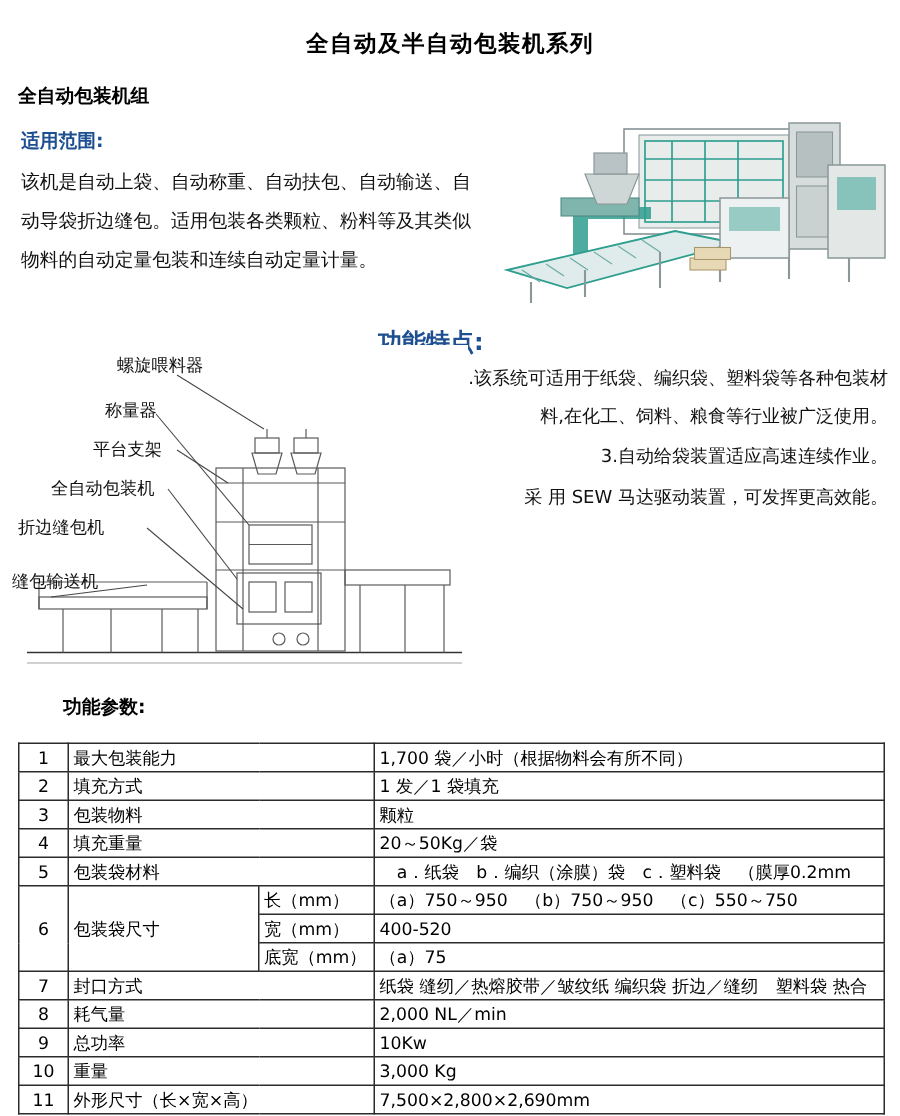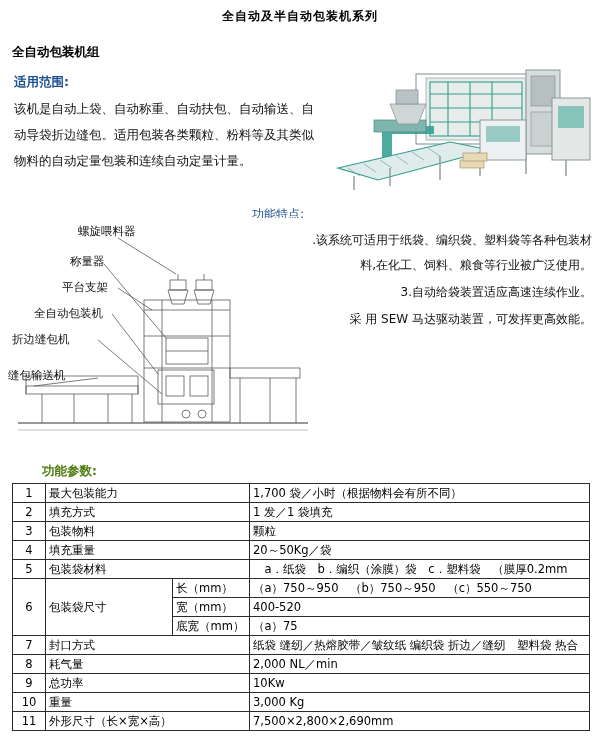--- a/index.html
+++ b/index.html
@@ -9,23 +9,23 @@
     font-family:"DejaVu Sans","Liberation Sans",sans-serif;
     font-size:12px;
     color:#000;
     position:relative;
     overflow:hidden;
   }
   .page{position:relative;width:600px;height:744px;}
 
   .title{
     text-align:center;
-    font-size:12px;
-    font-weight:bold;
-    margin-top:8px;
+    font-size:15px;
+    font-weight:bold;
+    margin-top:20px;
     letter-spacing:1px;
   }
 
   .subtitle{
     position:absolute;
     left:12px;top:36px;
     font-size:12.5px;
     font-weight:bold;
   }
 
@@ -49,22 +49,22 @@
   .machine-top{
     position:absolute;
     left:330px;top:56px;
     width:262px;height:135px;
   }
 
   
   .feat-head{
     position:absolute;
     left:252px;top:198px;
-    font-size:12px;
-    font-weight:normal;
+    font-size:16px;
+    font-weight:bold;
     color:#1d4f91;
   }
   .feat-list{
     position:absolute;
     left:300px;top:220px;
     width:292px;
     font-size:12px;
     line-height:25px;
     color:#111;
     text-align:right;
@@ -80,24 +80,24 @@
   .lbl{
     position:absolute;
     font-size:11.5px;
     color:#111;
     white-space:nowrap;
   }
 
   
   .param-head{
     position:absolute;
-    left:42px;top:455px;
+    left:42px;top:443px;
     font-size:12.5px;
     font-weight:bold;
-    color:#4d7c0f;
+    color:#000000;
   }
   table.params{
     position:absolute;
     left:12px;top:475px;
     width:578px;
     border-collapse:collapse;
     font-size:11.5px;
   }
   table.params td{
     border:1px solid #2b2b2b;

